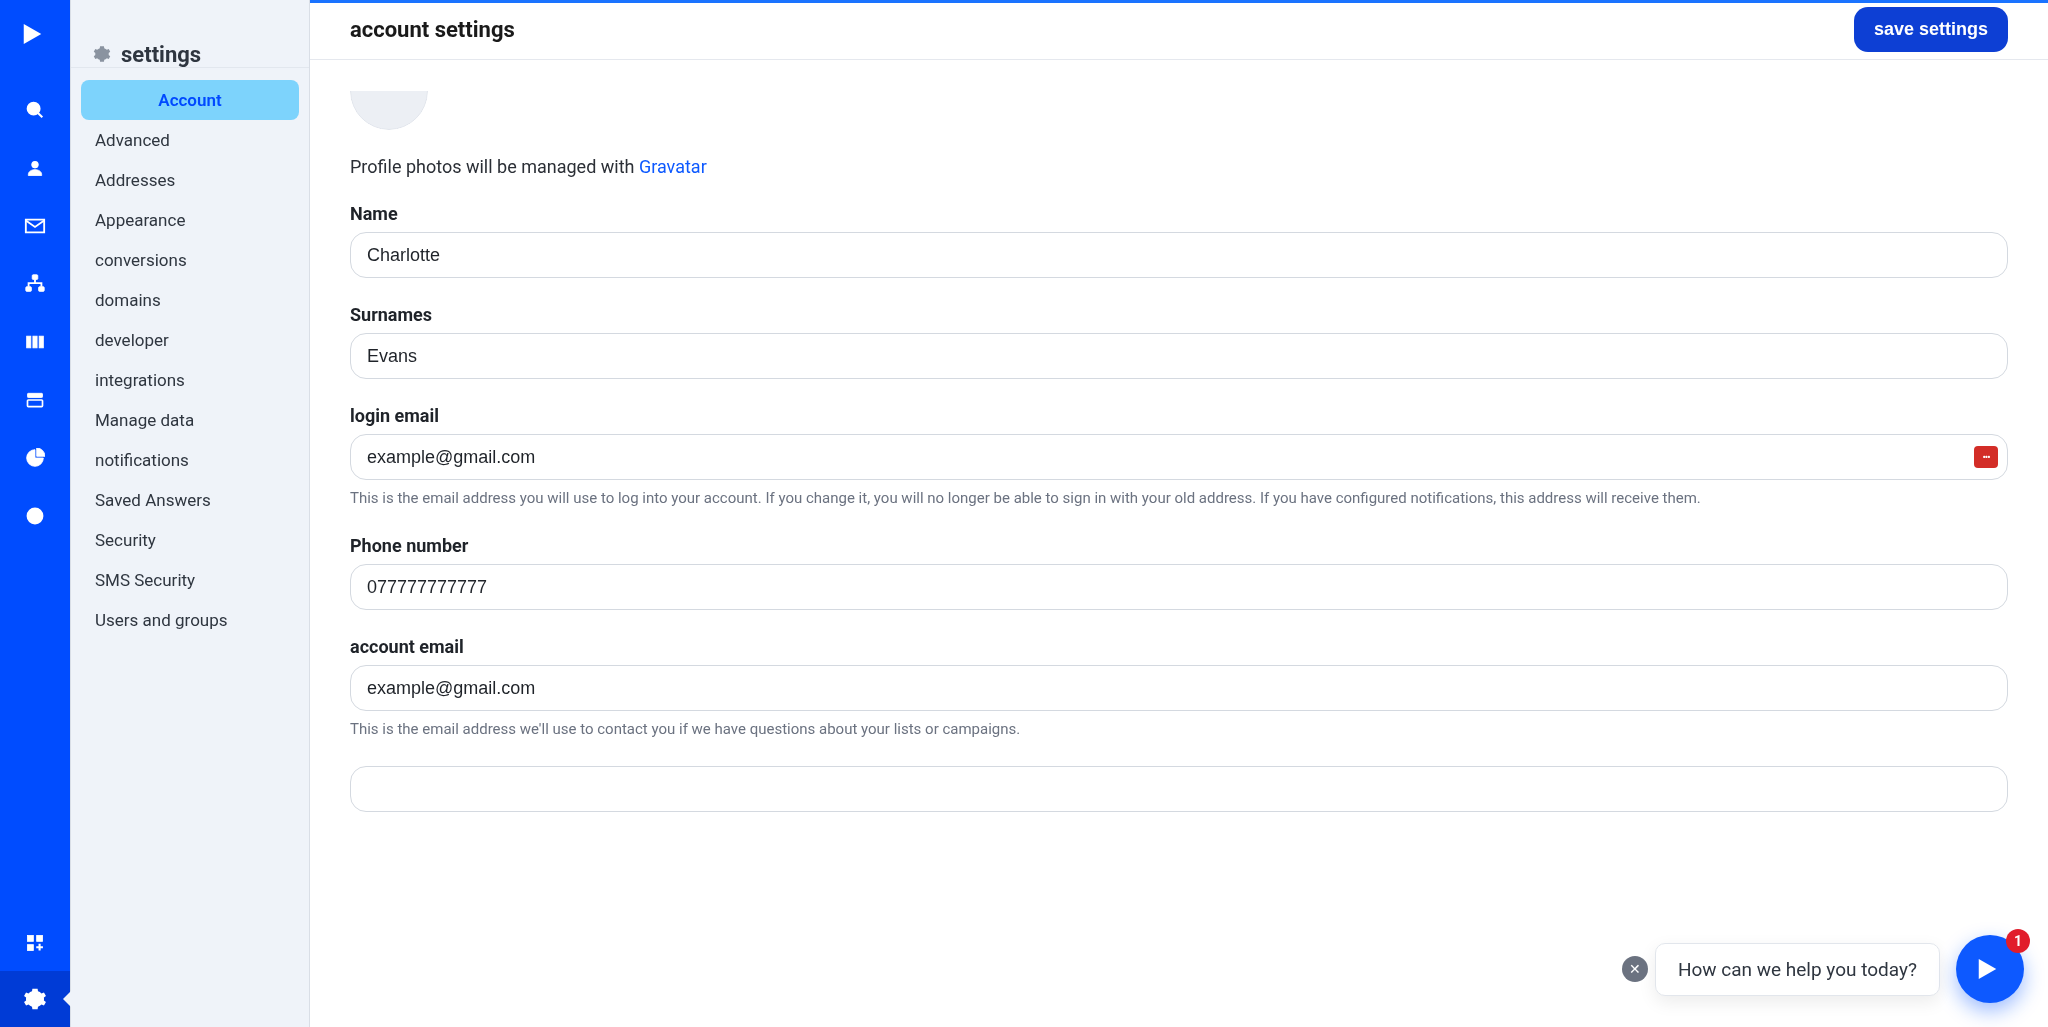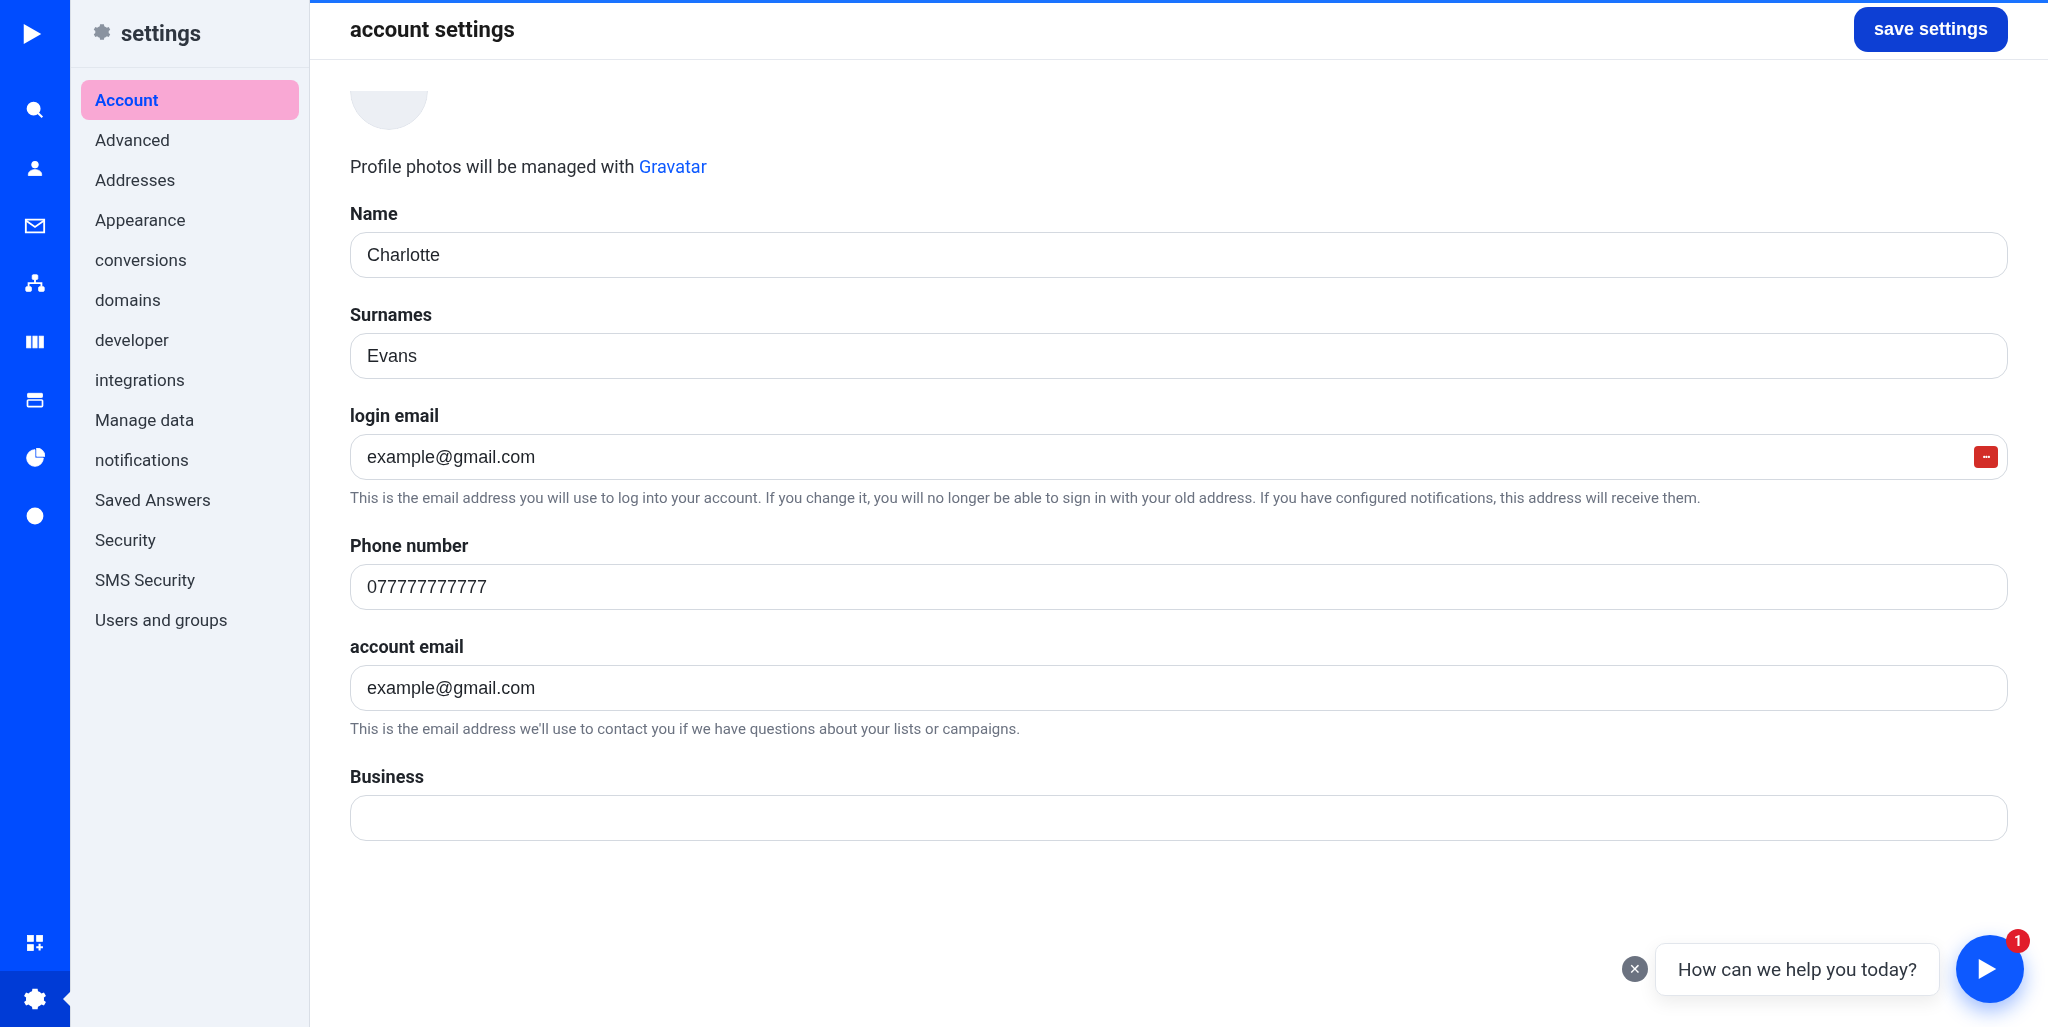--- a/index.html
+++ b/index.html
@@ -36,30 +36,30 @@
   .side {
     width: 240px;
     background:#eff3f9;
     border-right:1px solid #d9dee6;
     border-left:1px solid #d9dee6;
     flex-shrink:0;
     display:flex;
     flex-direction:column;
   }
   .side-header {
-    height:68px; display:flex; align-items:center; gap:10px; padding:0 22px;
+    height:68px; display:flex; align-items:flex-end; gap:10px; padding:0 22px;
     border-bottom:1px solid #e2e7ee;
   }
   .side-header .gear { color:#8a93a0; }
   .side-header .title { font-size:22px; font-weight:700; color:#2f3640; }
   .side-list { padding:12px 10px; display:flex; flex-direction:column; }
   .side-item {
     padding:10px 14px; border-radius:8px; font-size:17px; color:#2f3640; cursor:pointer;
   }
-  .side-item.active { background:#f9a8d4; color:#0049ff; font-weight:600; }
+  .side-item.active { background:#7dd3fc; color:#0049ff; font-weight:600;text-align:center; }
 
   
   .main { flex:1; display:flex; flex-direction:column; overflow:hidden; }
   .main-top {
     height:60px; border-bottom:1px solid #e5e8ee; display:flex; align-items:center; justify-content:space-between;
     padding:0 40px; position:relative;
   }
   .main-top::before { content:""; position:absolute; top:0; left:0; right:0; height:3px; background:#1a73ff; }
   .main-title { font-size:22px; font-weight:700; color:#1a1a1a; }
   .save-btn {
@@ -256,21 +256,20 @@
       <div class="control"><input type="tel" value="077777777777" style=""></div>
     </div>
 
     <div class="field">
       <label>account email</label>
       <div class="control"><input type="email" value="example@gmail.com" style=""></div>
       <p class="help">This is the email address we'll use to contact you if we have questions about your lists or campaigns.</p>
     </div>
 
     <div class="field">
-      <label>Business</label>
       <div class="control"><input type="text" value="" style=""></div>
     </div>
 
   </div>
 </main>
 
 <div class="help-bubble">
   <div class="help-card">
     <span class="help-close">✕</span>
     <span>How can we help you today?</span>

